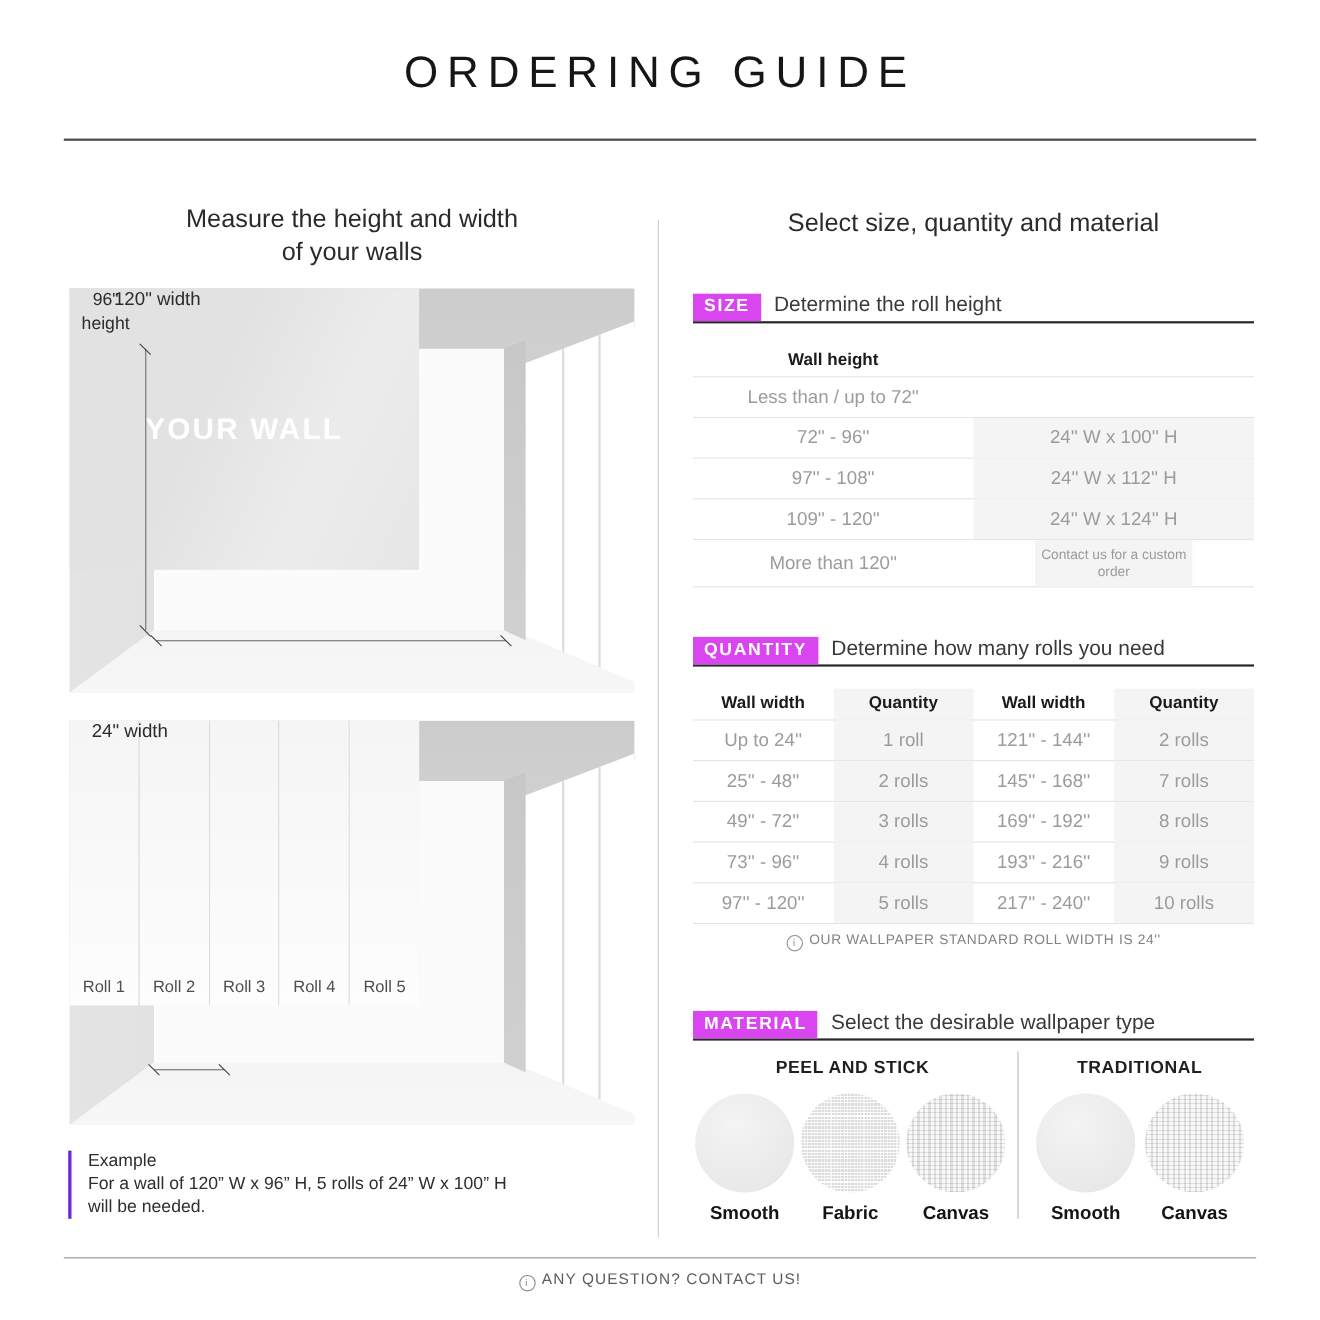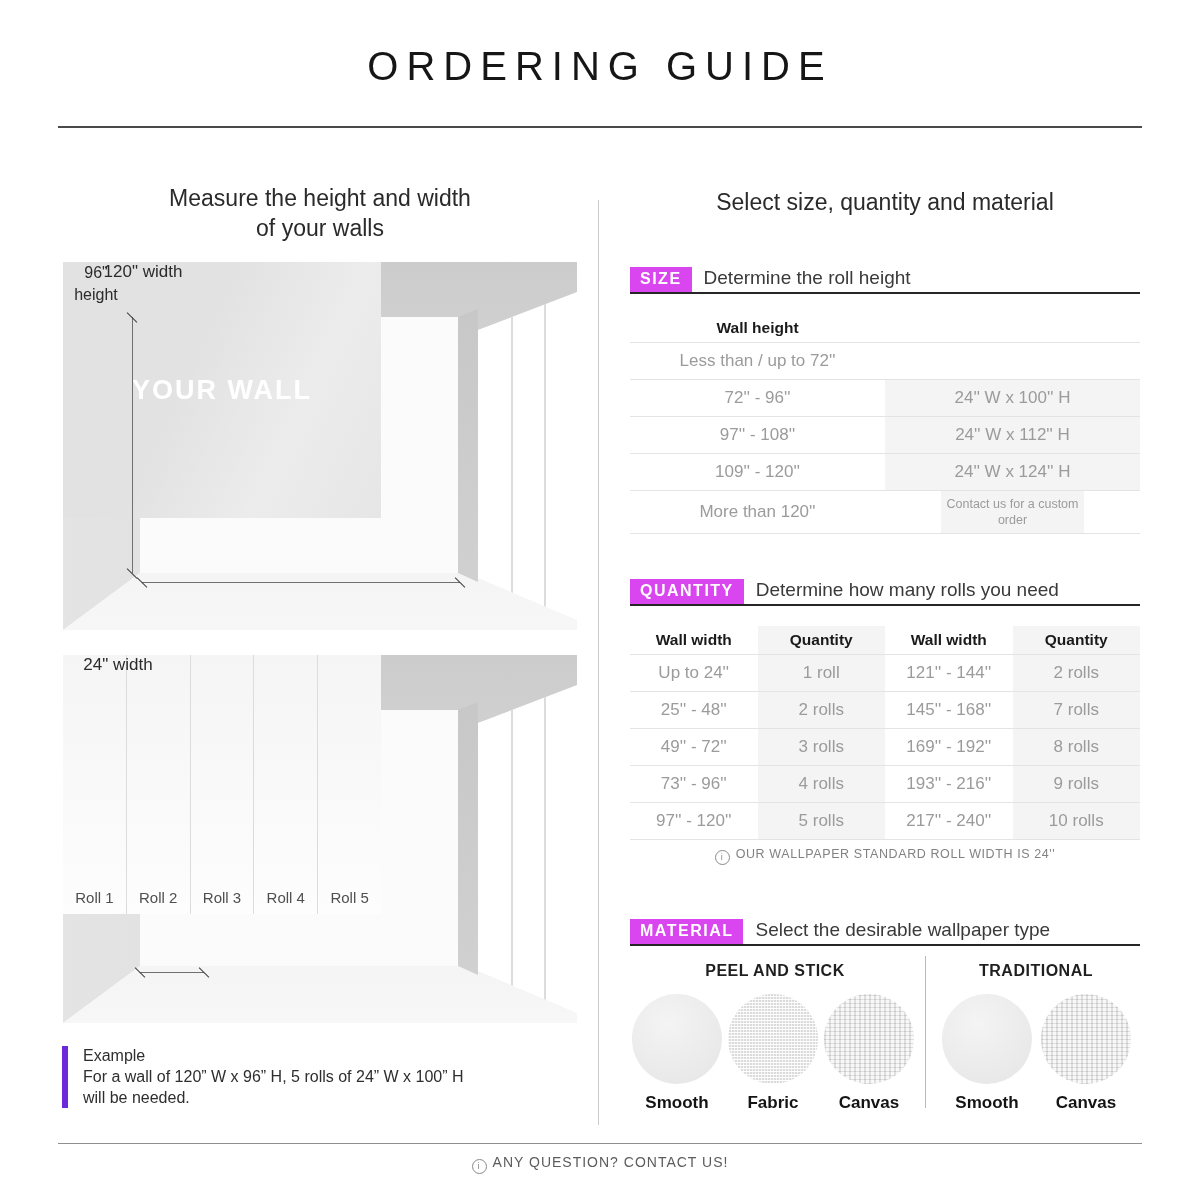--- a/index.html
+++ b/index.html
@@ -44,21 +44,21 @@
   .h-label{left:2px;top:160px;width:66px;font-size:16px;line-height:1.35;}
   .w-label{left:157px;top:328px;width:160px;font-size:17px;}
   .w24-label{left:55px;top:328px;width:110px;font-size:17px;}
 
   .rolls{position:absolute;left:77px;top:52px;width:318px;height:259px;inset:auto;display:flex;}
   .roll{flex:1;position:relative;background:linear-gradient(180deg,#f5f5f5,#fdfdfd);border-right:1px solid #dcdcdc;}
   .roll:last-child{border-right:none;}
   .roll-label{position:absolute;bottom:8px;left:0;right:0;text-align:center;font-size:15px;color:#4f4f4f;}
 
   
-  #example{position:absolute;left:62px;top:1046px;width:480px;border-left:6px solid #6d28d9;
+  #example{position:absolute;left:62px;top:1046px;width:480px;border-left:3px solid #6d28d9;
            padding-left:15px;font-size:16px;color:#2e2e2e;line-height:1.3;}
 
   
   .section-header{position:absolute;left:630px;width:510px;height:30px;border-bottom:2px solid #262626;
            display:flex;align-items:flex-end;}
   #size-header{top:262px;}
   #quantity-header{top:574px;}
   #material-header{top:914px;}
   .badge{background:#d946ef;color:#fff;font-weight:bold;font-size:16px;letter-spacing:1.5px;
            padding:4px 10px 5px;line-height:1;}

